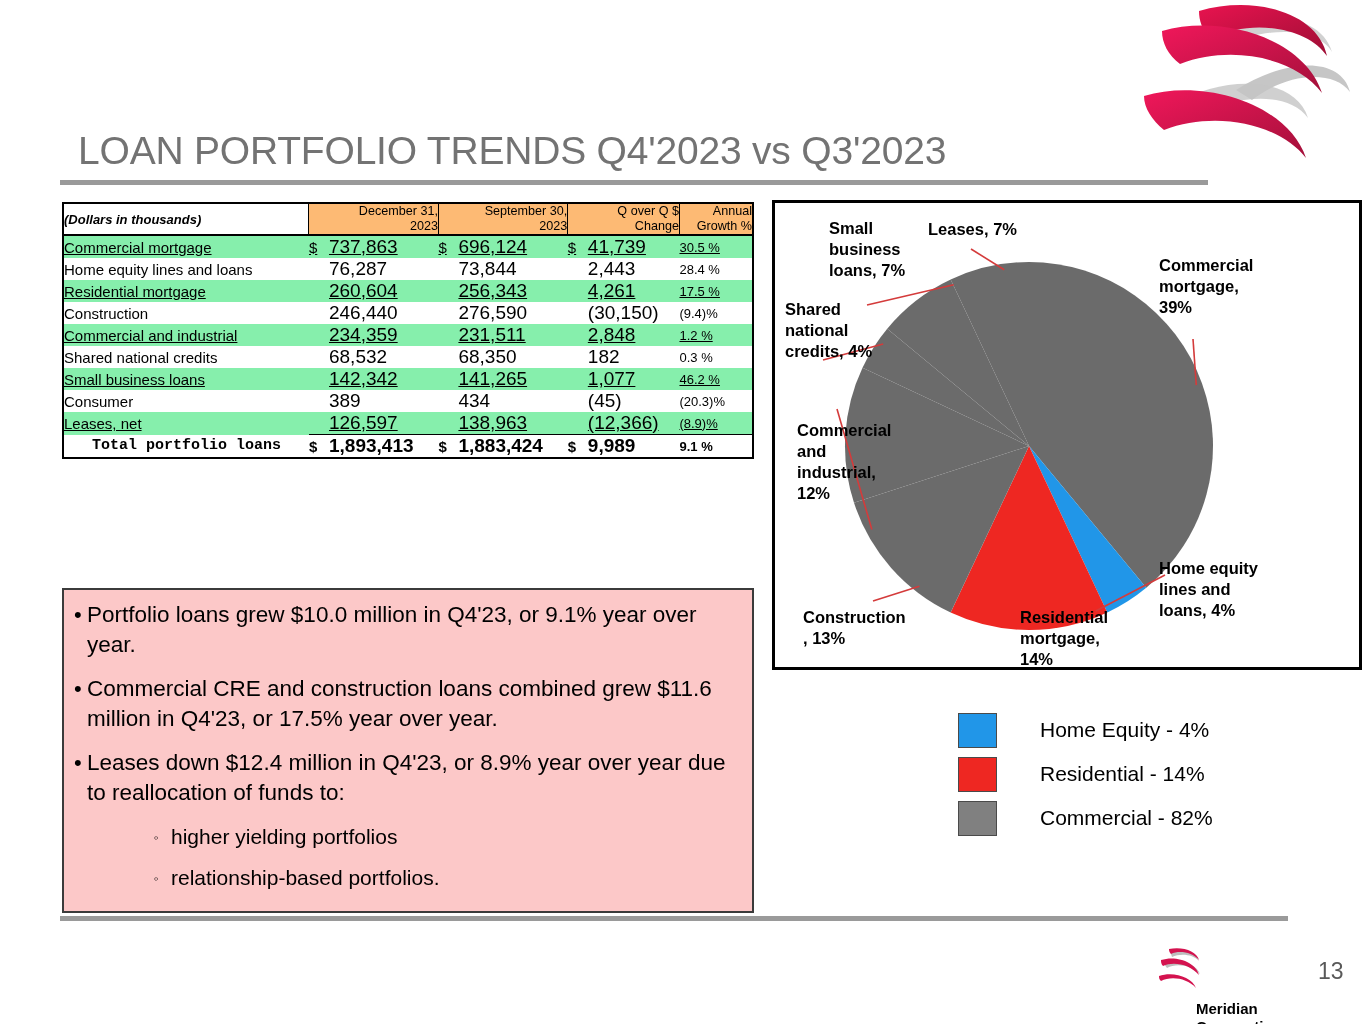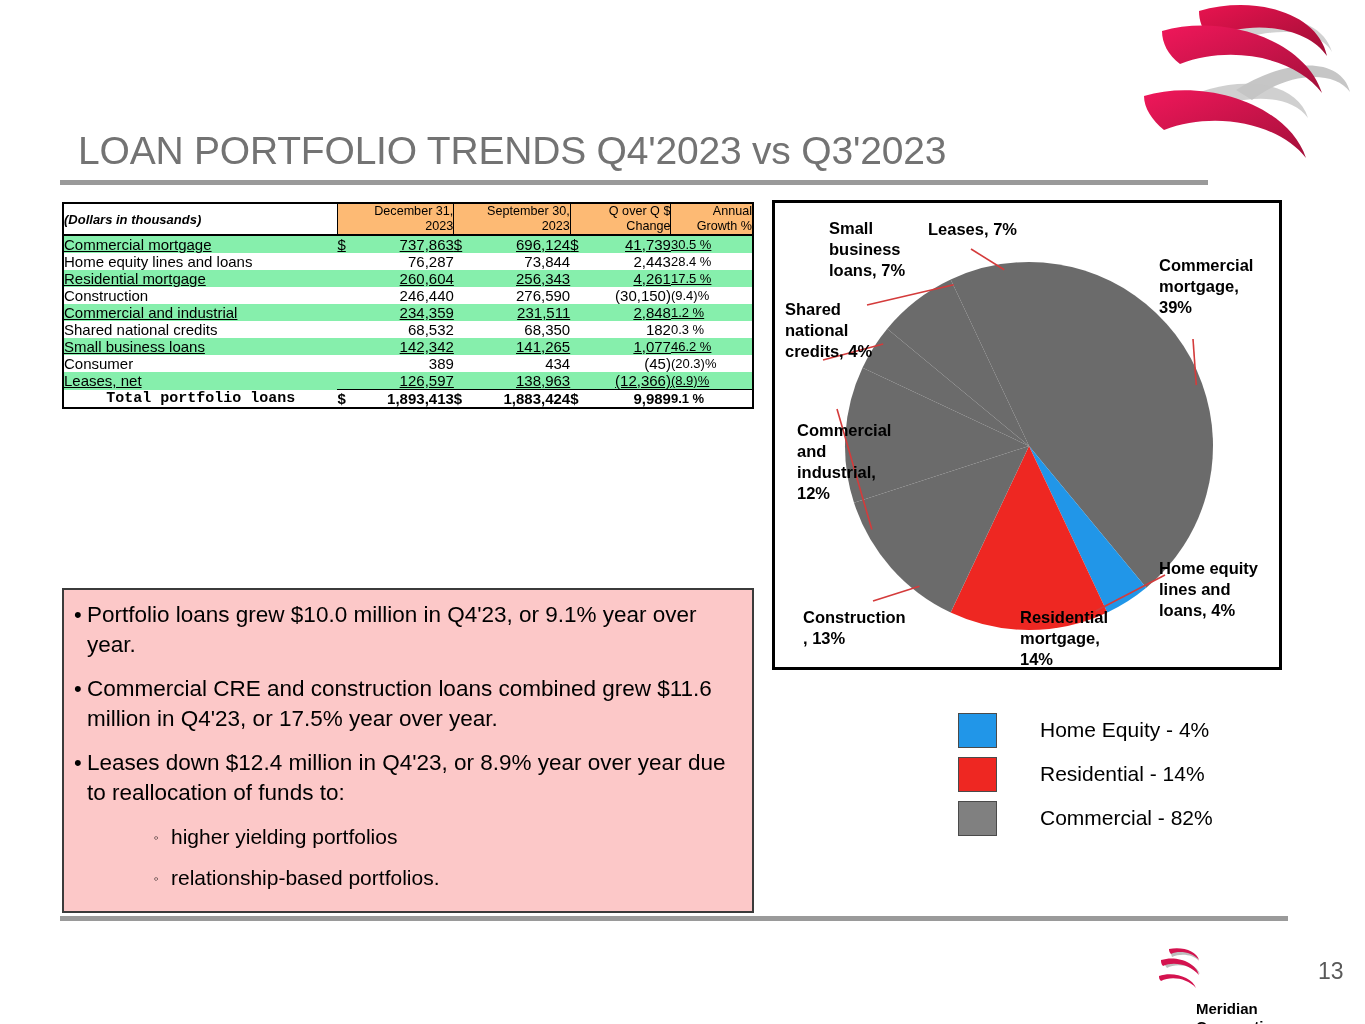--- a/index.html
+++ b/index.html
@@ -37,21 +37,21 @@
     line-height:15px;border-left:1px solid #000;border-bottom:2px solid #000;
     padding:5px 3px;
   }
   .thead-blank{
     background:#fff;border-bottom:2px solid #000;
     font-style:italic;font-weight:bold;font-size:13px;
     padding:20px 0 5px 10px;vertical-align:bottom;
   }
   .r-label{padding:7px 0 7px 10px;text-align:left;white-space:nowrap;font-size:15px;}
   .r-cur{width:20px;text-align:left;font-size:15px;padding:7px 0;}
-  .r-num{text-align:right;padding:7px 6px 7px 0;font-size:15px;white-space:nowrap;}
+  .r-num{text-align:left;padding:7px 6px 7px 0;font-size:19px;white-space:nowrap;}
   .r-pct{text-align:left;padding:7px 8px 7px 0;font-size:13px;white-space:nowrap;}
   tr.striped td{background:#86efac;text-decoration:underline;}
   tr.total-row td{
     font-weight:bold;padding-top:6px;padding-bottom:7px;background:#fff;
   }
   tr.total-row td.tb{border-top:1.6px solid #000;}
   tr.total-row .r-label{text-align:center;padding-left:0;font-family:Liberation Mono, monospace;}
 
   
   #commentary{
@@ -64,21 +64,21 @@
   }
   .bullet .dot{width:13px;flex:0 0 13px;font-size:22px;line-height:30px;}
   .bullet .btext{flex:1;}
   .subbullet{
     display:flex;font-size:21px;line-height:30px;margin:0 0 10px 80px;
   }
   .subbullet .dot{width:17px;flex:0 0 17px;font-size:13px;line-height:31px;}
 
   
   #pie-panel{
-    position:absolute;left:772px;top:200px;width:510px;height:470px;
+    position:absolute;left:772px;top:200px;width:590px;height:470px;
     border:3px solid #000;background:#fff;box-sizing:border-box;
   }
   #pie-svg{position:absolute;left:0;top:0;}
   .pie-lbl{
     position:absolute;font-weight:bold;font-size:16.5px;line-height:21px;
   }
 
   
   #pie-legend{position:absolute;left:958px;top:708px;width:330px;}
   .leg-row{display:flex;align-items:center;height:44px;text-align:center;}

